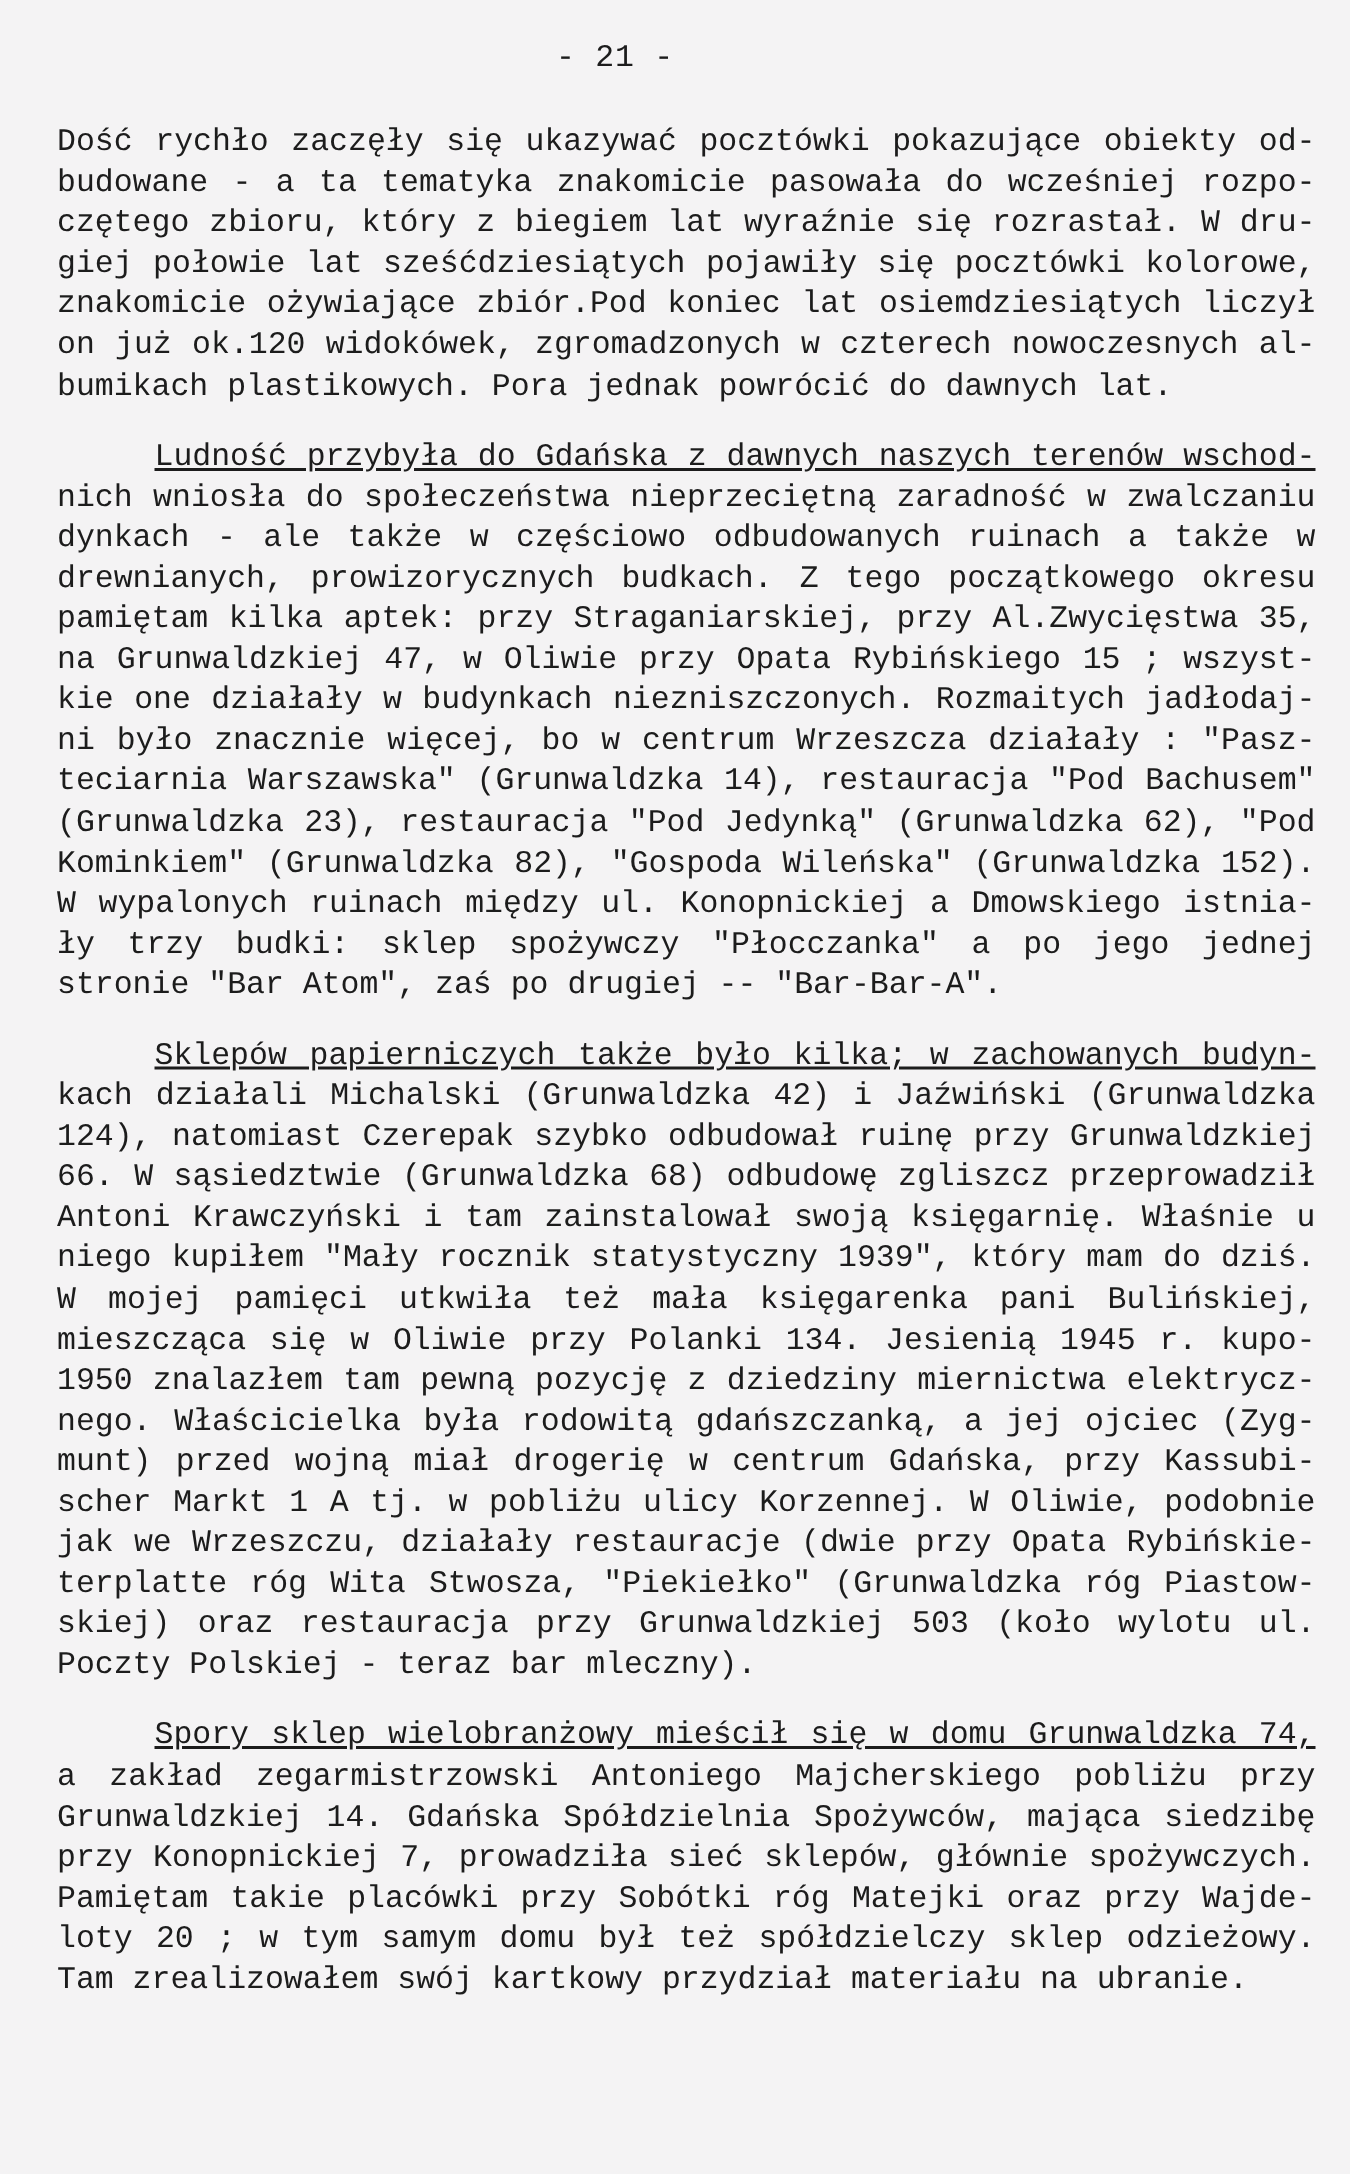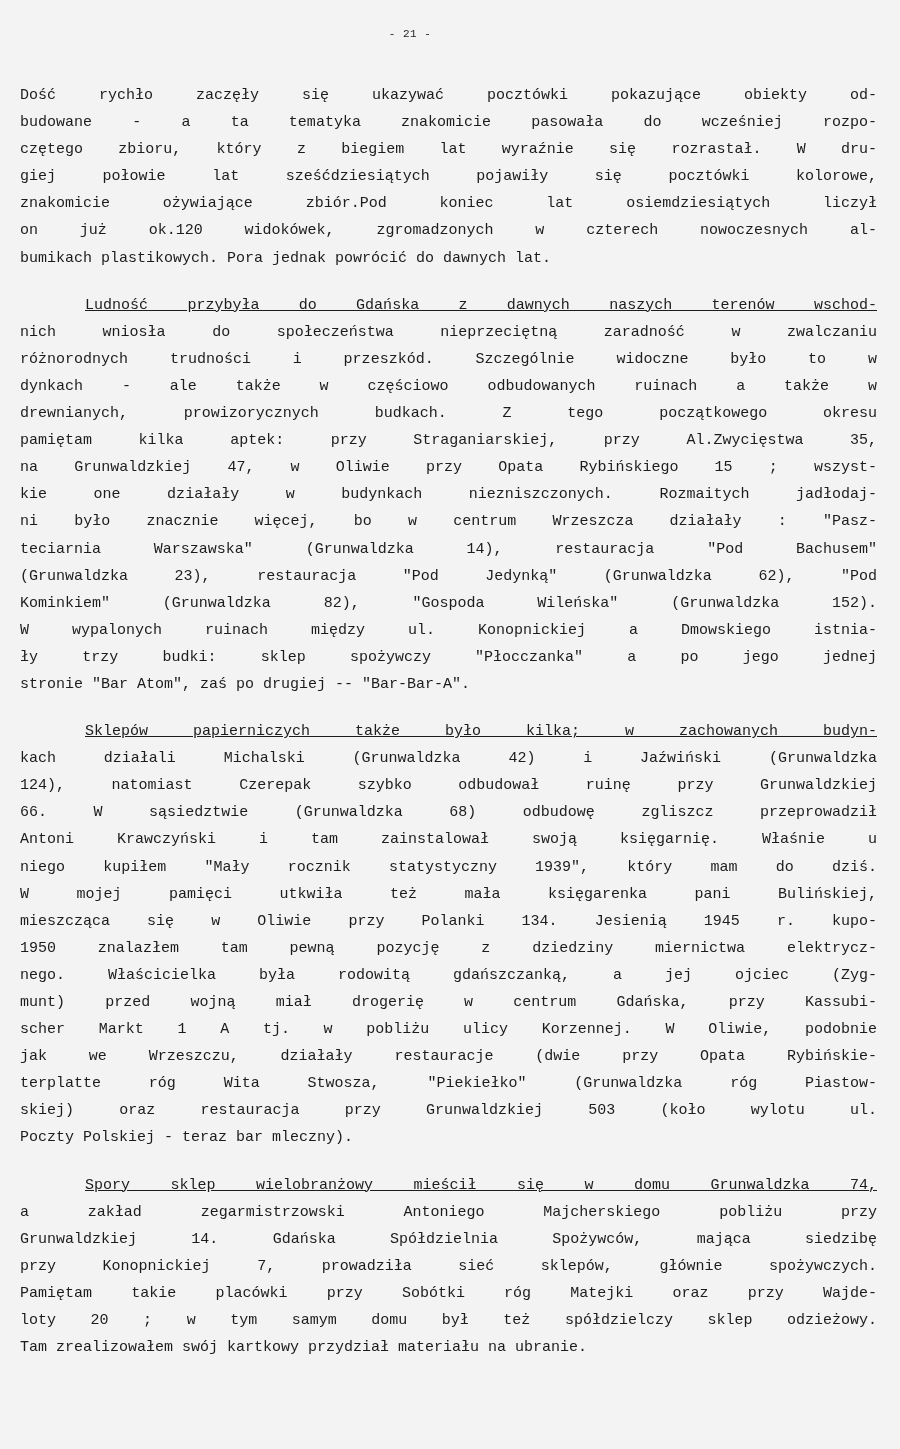--- a/index.html
+++ b/index.html
@@ -14,44 +14,45 @@
     position: relative;
     font-family: "Liberation Mono", "DejaVu Sans Mono", monospace;
     color: #1c1c1c;
   }
   .page-number {
     position: absolute;
     top: 28px;
     left: 0;
     width: 820px;
     text-align: center;
-    font-size: 11px;
+    font-size: 21px;
     letter-spacing: 0.5px;
   }
   .body-text {
     position: absolute;
     top: 82px;
     left: 20px;
     width: 857px;
   }
   .paragraph {
     margin: 0;
   }
   .paragraph + .paragraph {
     margin-top: 20px;
   }
   .line {
     display: block;
     height: 27.1px;
     line-height: 27.1px;
-    font-size: 15px;
+    font-size: 21px;
     white-space: nowrap;
     text-align: justify;
     text-align-last: justify;
     overflow: visible;
+    margin-left: 18px;
   }
   .line.last {
     text-align-last: left;
   }
   .line.indent {
     padding-left: 65px;
     text-decoration: underline;
   }
 </style>
 </head>
@@ -66,21 +67,20 @@
     <span class="line">czętego zbioru, który z biegiem lat wyraźnie się rozrastał. W dru-</span>
     <span class="line">giej połowie lat sześćdziesiątych pojawiły się pocztówki kolorowe,</span>
     <span class="line">znakomicie ożywiające zbiór.Pod koniec lat osiemdziesiątych liczył</span>
     <span class="line">on już ok.120 widokówek, zgromadzonych w czterech nowoczesnych al-</span>
     <span class="line last">bumikach plastikowych. Pora jednak powrócić do dawnych lat.</span>
   </p>
 
   <p class="paragraph">
     <span class="line indent">Ludność przybyła do Gdańska z dawnych naszych terenów wschod-</span>
     <span class="line">nich wniosła do społeczeństwa nieprzeciętną zaradność w zwalczaniu</span>
-    <span class="line">różnorodnych trudności i przeszkód. Szczególnie widoczne było to w</span>
     <span class="line">dynkach - ale także w częściowo odbudowanych ruinach a także w</span>
     <span class="line">drewnianych, prowizorycznych budkach. Z tego początkowego okresu</span>
     <span class="line">pamiętam kilka aptek: przy Straganiarskiej, przy Al.Zwycięstwa 35,</span>
     <span class="line">na Grunwaldzkiej 47, w Oliwie przy Opata Rybińskiego 15 ; wszyst-</span>
     <span class="line">kie one działały w budynkach niezniszczonych. Rozmaitych jadłodaj-</span>
     <span class="line">ni było znacznie więcej, bo w centrum Wrzeszcza działały : "Pasz-</span>
     <span class="line">teciarnia Warszawska" (Grunwaldzka 14), restauracja "Pod Bachusem"</span>
     <span class="line">(Grunwaldzka 23), restauracja "Pod Jedynką" (Grunwaldzka 62), "Pod</span>
     <span class="line">Kominkiem" (Grunwaldzka 82), "Gospoda Wileńska" (Grunwaldzka 152).</span>
     <span class="line">W wypalonych ruinach między ul. Konopnickiej a Dmowskiego istnia-</span>

